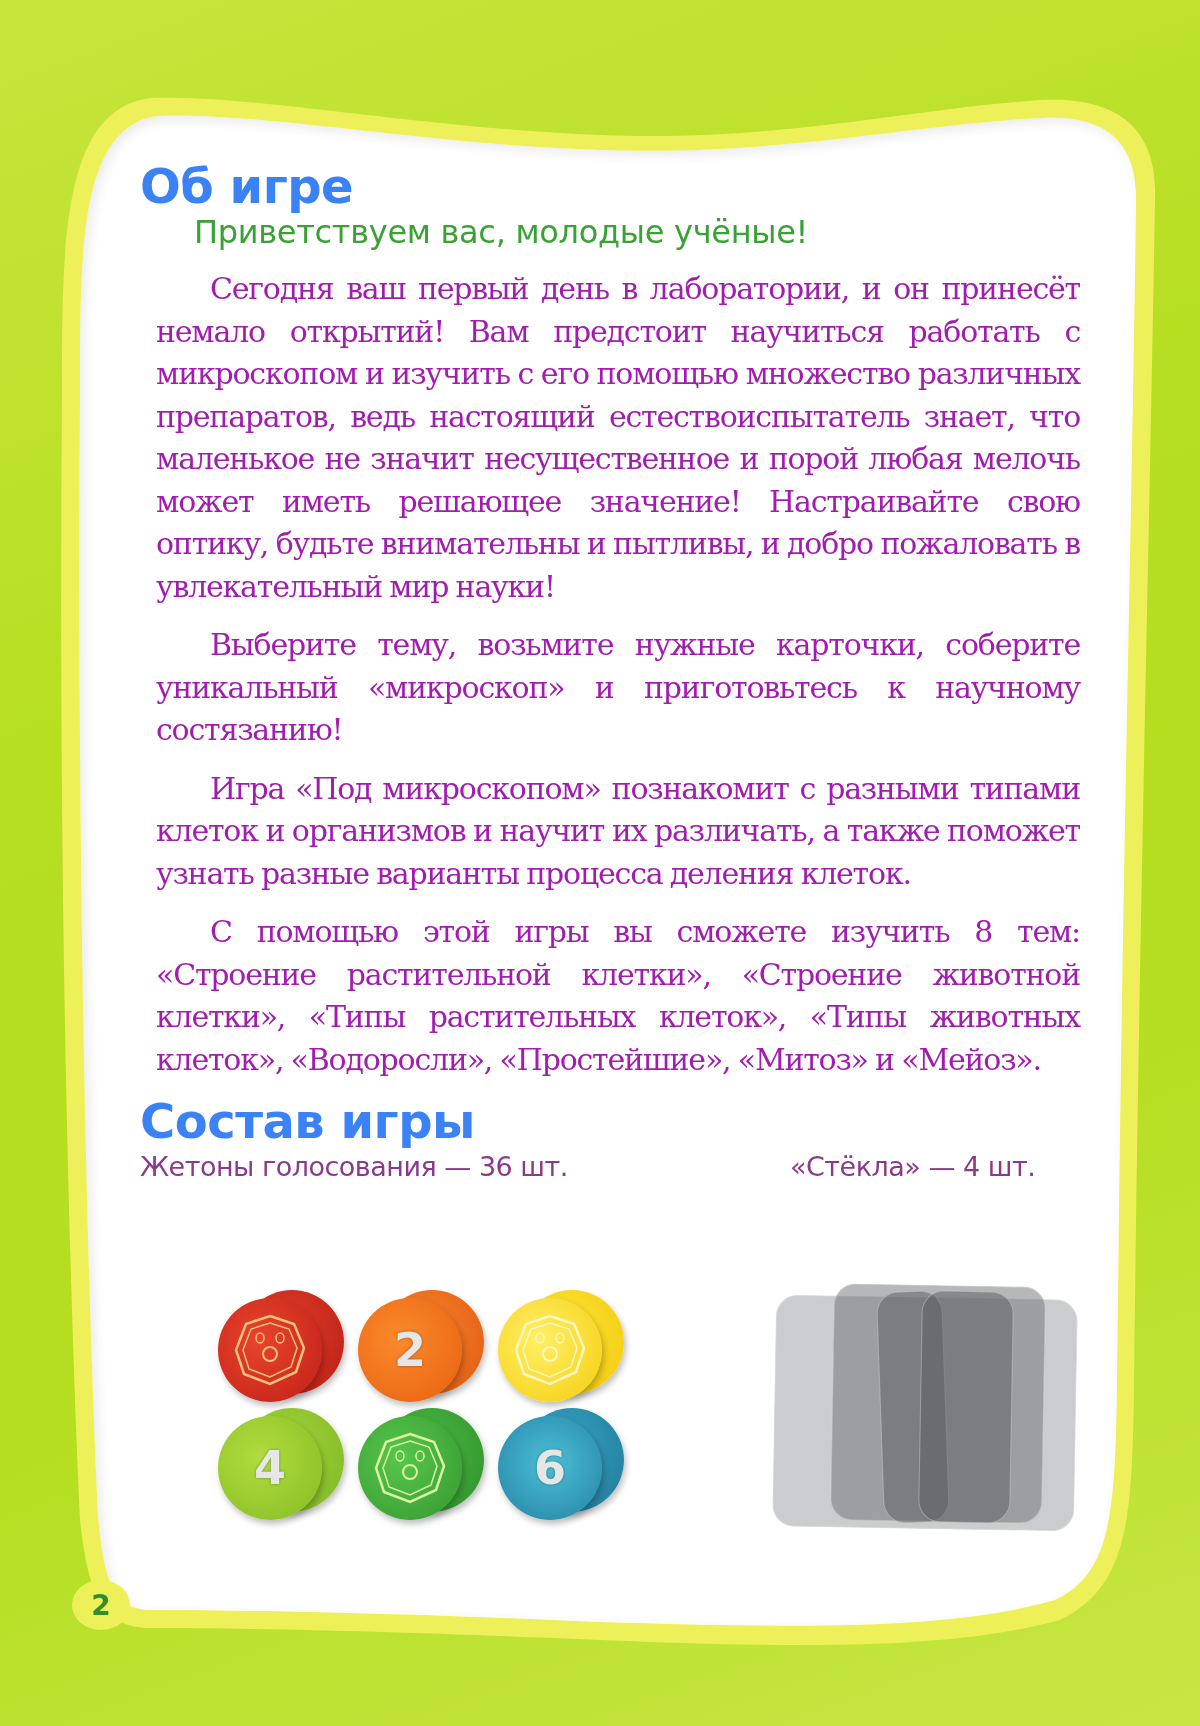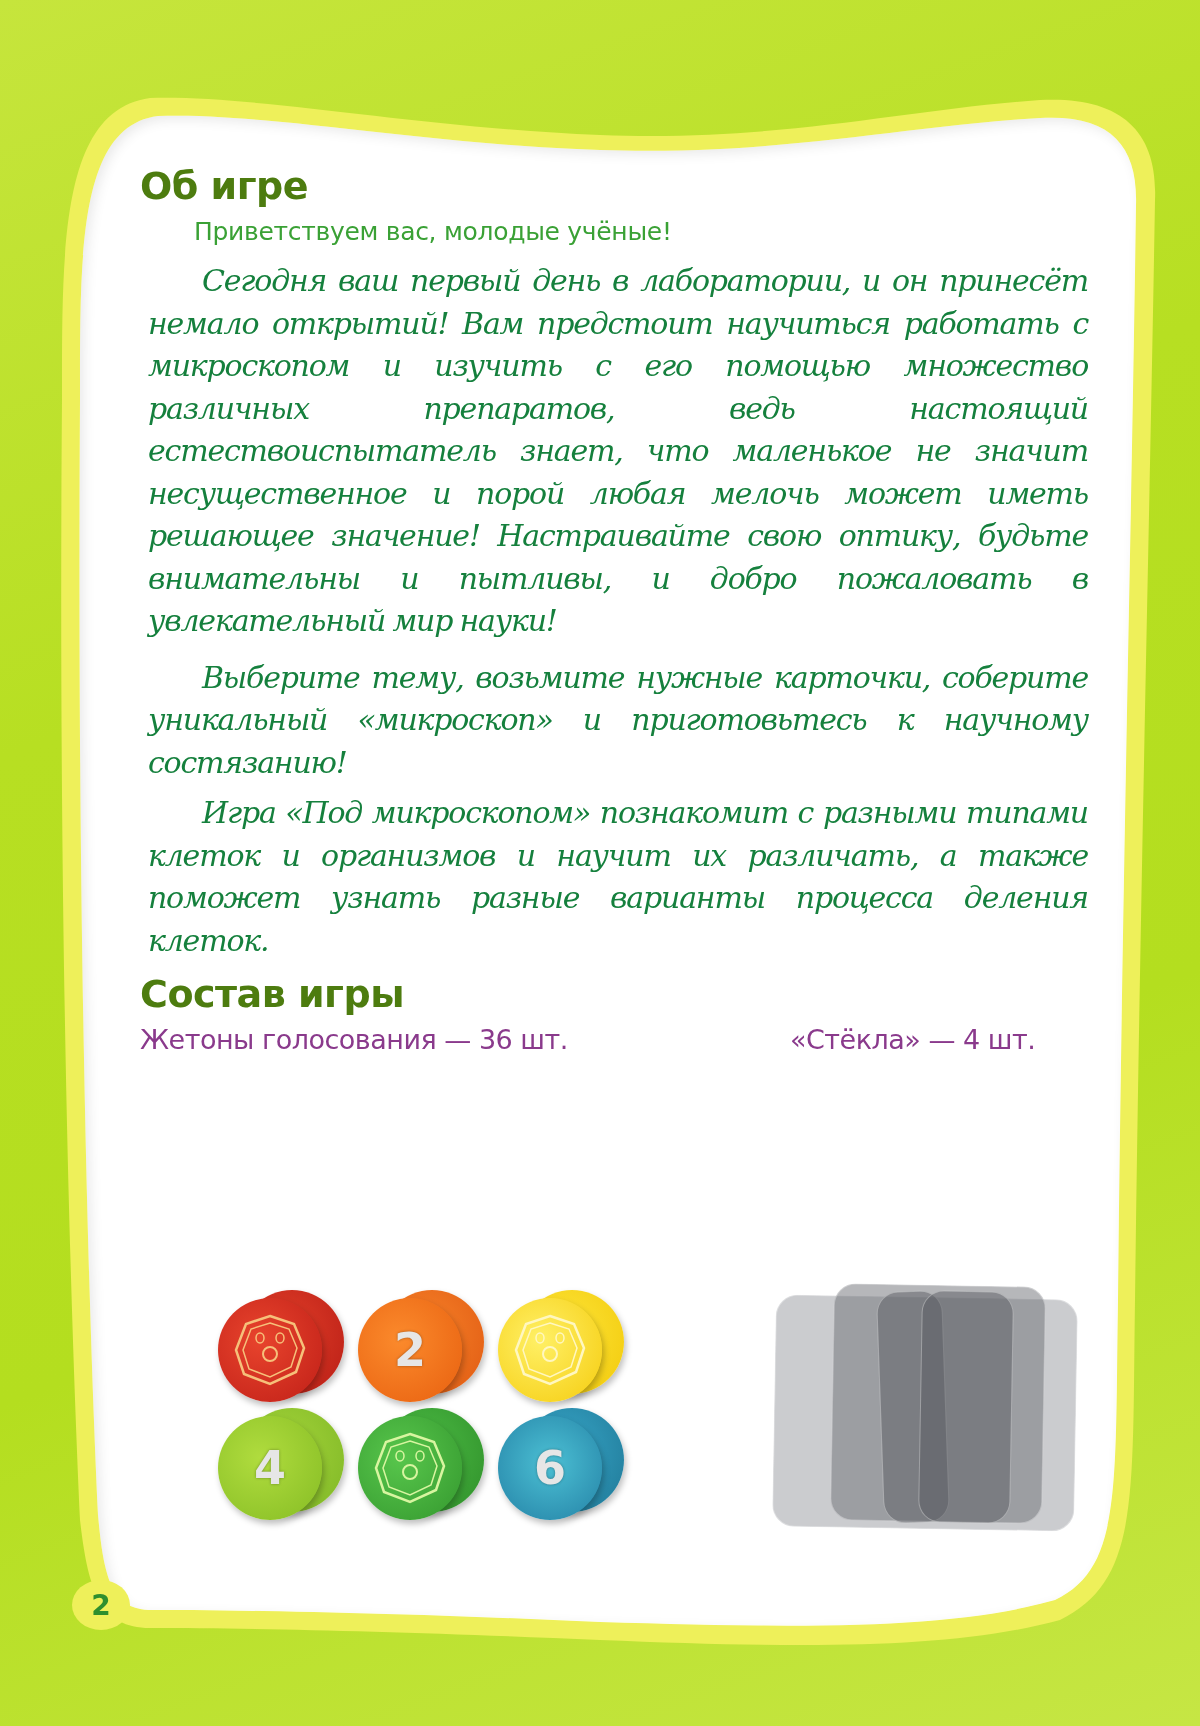--- a/index.html
+++ b/index.html
@@ -18,44 +18,43 @@
     }
     .content {
       position: absolute;
       left: 140px;
       top: 162px;
       width: 956px;
     }
     .h-title {
       font-family: "DejaVu Sans", sans-serif;
       font-weight: bold;
-      color: #4d7c0f;
-      font-size: 38px;
+      color: #3b82f6;
+      font-size: 48px;
       line-height: 48px;
       margin: 0;
       letter-spacing: -0.5px;
     }
     .h-sub {
       font-family: "DejaVu Sans", sans-serif;
       color: #3aa135;
-      font-size: 25px;
+      font-size: 32px;
       line-height: 40px;
       margin: 2px 0 0 54px;
       letter-spacing: -0.3px;
     }
     .para {
-      color: #15803d;
+      color: #a21caf;
       font-size: 30px;
       line-height: 42.5px;
-      margin: 8px;
+      margin: 16px;
       text-align: justify;
       text-indent: 54px;
       letter-spacing: -1.2px;
       word-spacing: -1px;
-      font-style: italic;
     }
     .sec2 { margin-top: 14px; }
     .sec3 { }
     .comp-row {
       position: relative;
       height: 44px;
       margin-top: 2px;
     }
     .comp-label {
       position: absolute;
@@ -168,20 +167,21 @@
 
   <section>
     <h1 class="h-title">Об игре</h1>
     <div class="h-sub">Приветствуем вас, молодые учёные!</div>
     <p class="para">Сегодня ваш первый день в лаборатории, и он принесёт немало открытий! Вам предстоит научиться работать с микроскопом и изучить с его помощью множество различных препаратов, ведь настоящий естествоиспытатель знает, что маленькое не значит несущественное и порой любая мелочь может иметь решающее значение! Настраивайте свою оптику, будьте внимательны и пытливы, и добро пожаловать в увлекательный мир науки!</p>
   </section>
 
   <section class="sec2">
     <p class="para">Выберите тему, возьмите нужные карточки, соберите уникальный «микроскоп» и приготовьтесь к научному состязанию!</p>
     <p class="para">Игра «Под микроскопом» познакомит с разными типами клеток и организмов и научит их различать, а также поможет узнать разные варианты процесса деления клеток.</p>
+    <p class="para">С помощью этой игры вы сможете изучить 8 тем: «Строение растительной клетки», «Строение животной клетки», «Типы растительных клеток», «Типы животных клеток», «Водоросли», «Простейшие», «Митоз» и «Мейоз».</p>
   </section>
 
   <section class="sec3">
     <h2 class="h-title">Состав игры</h2>
     <div class="comp-row">
       <span class="comp-label comp-left">Жетоны голосования — 36 шт.</span>
       <span class="comp-label comp-right">«Стёкла» — 4 шт.</span>
     </div>
   </section>
 </div>

